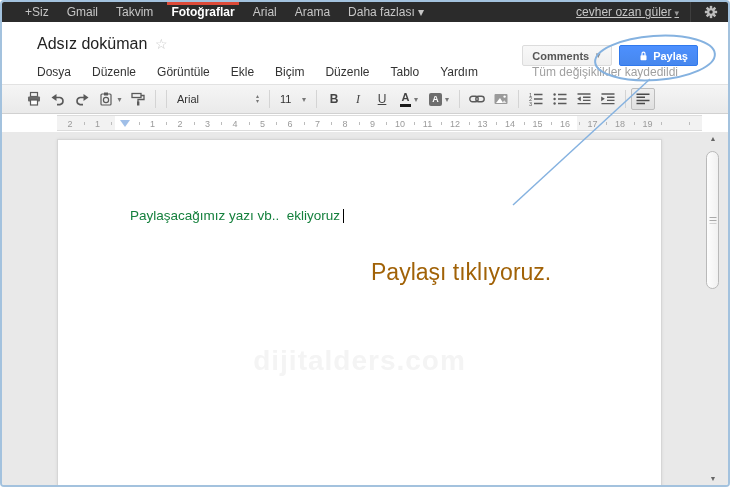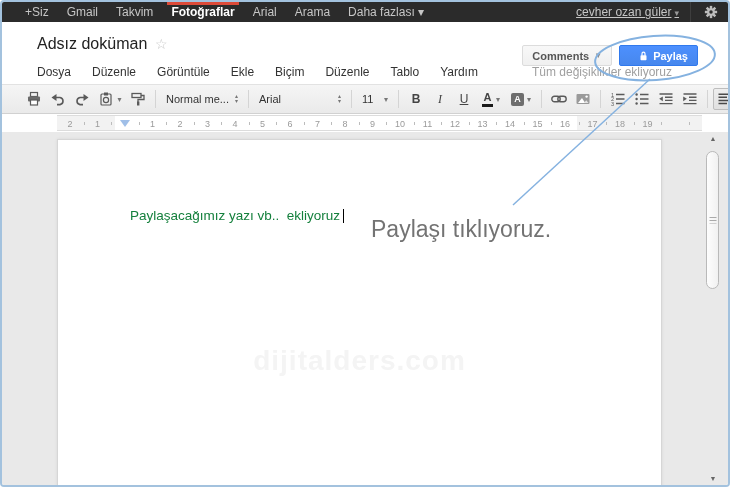--- a/index.html
+++ b/index.html
@@ -149,21 +149,21 @@
       <nav class="menus">
           <span class="menu-item">Dosya</span>
           <span class="menu-item">Düzenle</span>
           <span class="menu-item">Görüntüle</span>
           <span class="menu-item">Ekle</span>
           <span class="menu-item">Biçim</span>
           <span class="menu-item">Düzenle</span>
           <span class="menu-item">Tablo</span>
           <span class="menu-item">Yardım</span>
         </nav>
-      <span class="save-status">Tüm değişiklikler ekliyoruz</span>
+      <span class="save-status">Tüm değişiklikler kaydedildi</span>
     </div>
   </div>
 
   <div class="toolbar">
     <span class="tb-btn">
       <svg width="16" height="16" viewBox="0 0 16 16" stroke="#5a5a5a" fill="none" stroke-width="1.2">
         <rect x="4.5" y="1.5" width="7" height="4"></rect>
         <rect x="2" y="5.5" width="12" height="5" fill="#6a6a6a" stroke="none" rx="1"></rect>
         <rect x="4.5" y="9" width="7" height="5" fill="#fff"></rect>
       </svg>
@@ -189,27 +189,20 @@
       <span class="mini-arr">▾</span>
     </span>
     <span class="tb-btn">
       <svg width="16" height="16" viewBox="0 0 16 16" stroke="#5a5a5a" fill="none" stroke-width="1.3">
         <rect x="2" y="2.5" width="9" height="4"></rect>
         <path d="M11 4.5 h3 v4 h-6 v2.5"></path>
         <rect x="7" y="10.5" width="2.4" height="4" fill="#5a5a5a" stroke="none"></rect>
       </svg>
     </span>
     <span class="tb-sep"></span>
-    <span class="tb-select" style="width:82px">
-      <span>Normal me...</span>
-      <span class="updown">
-          <span>▴</span>
-          <span>▾</span>
-        </span>
-    </span>
     <span class="tb-sep"></span>
     <span class="tb-select" style="width:92px">
       <span>Arial</span>
       <span class="updown">
           <span>▴</span>
           <span>▾</span>
         </span>
     </span>
     <span class="tb-sep"></span>
     <span class="tb-select" style="width:36px">
@@ -353,21 +346,21 @@
       <span class="ruler-tick" style="left: 549.25px;"></span>
       <span class="ruler-tick" style="left: 576.75px;"></span>
       <span class="ruler-tick" style="left: 604.25px;"></span>
       <span class="ruler-tick" style="left: 631.75px;"></span>
     </div>
 
   <div class="doc-area">
     <div class="page">
       <div class="doc-text"><span>Paylaşacağımız yazı vb..  ekliyoruz</span><span class="caret"></span></div>
       <div class="watermark">dijitalders.com</div>
-      <div class="annotation-text" style="color: #737373;">Paylaşı tıklıyoruz.</div>
+      <div class="annotation-text" style="color: #a16207; margin-top: 43px;">Paylaşı tıklıyoruz.</div>
     </div>
     <div class="scrollbar">
       <div class="sb-arrow sb-up">▲</div>
       <div class="sb-thumb">
           <div class="sb-grip"></div>
         </div>
       <div class="sb-arrow sb-down">▼</div>
     </div>
   </div>
 

